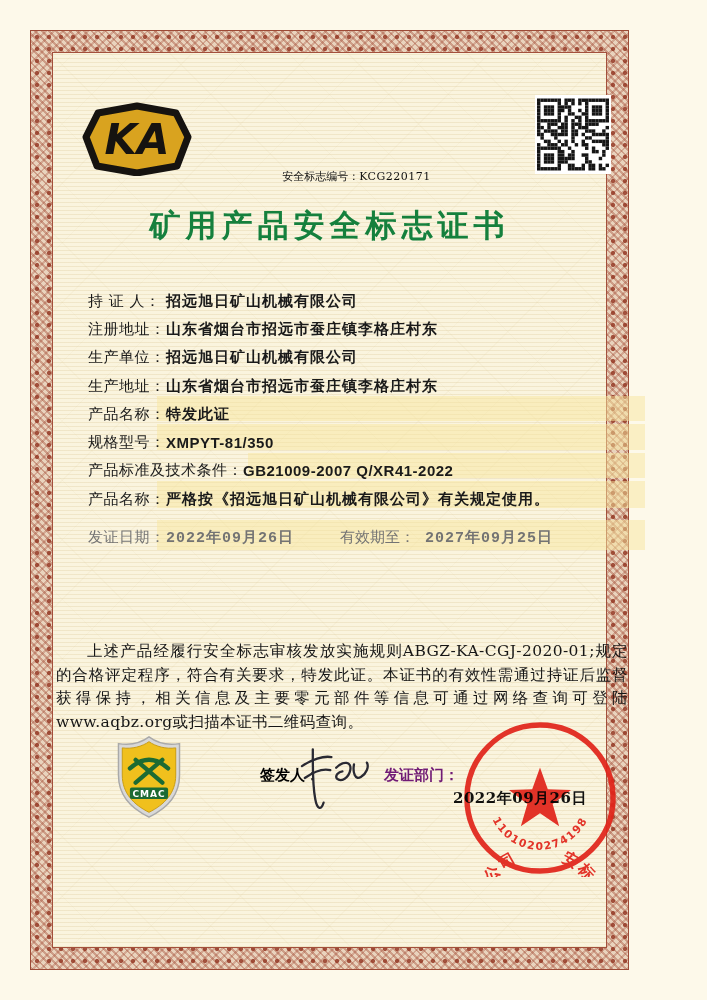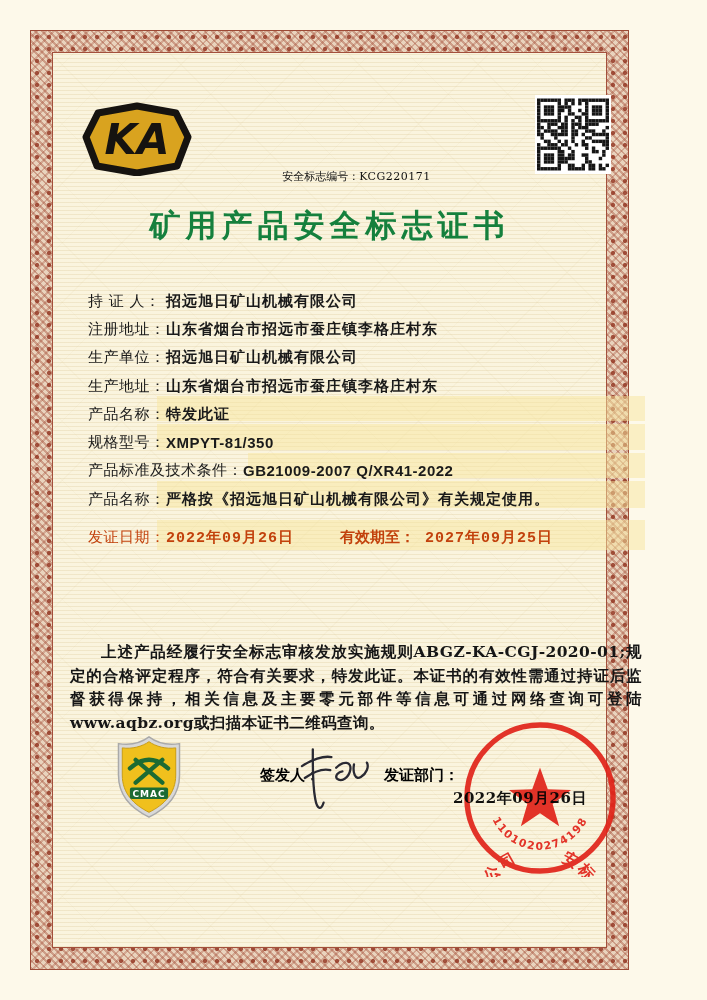--- a/index.html
+++ b/index.html
@@ -48,39 +48,39 @@
     position:absolute;top:205px;left:0;right:0;text-align:center;
     font-size:31px;font-weight:700;color:#15803d;letter-spacing:5px;
   }
 
   
   .rows{position:absolute;left:88px;top:287px;right:56px;}
   .row{display:flex;align-items:center;height:28.3px;font-size:15px;color:#1a1a1a;}
   .lbl{font-weight:400;min-width:78px;white-space:pre;letter-spacing:.5px;}
   .val{font-family:Liberation Mono, monospace;font-weight:600;letter-spacing:1px;}
   .val-latin{font-family:"Liberation Sans", sans-serif;font-weight:700;letter-spacing:.5px;}
-  .row-abs{position:absolute;left:88px;right:56px;display:flex;align-items:center;height:26px;font-size:15px;color:#c2410c;}
+  .row-abs{position:absolute;left:88px;right:56px;display:flex;align-items:center;height:26px;font-size:15px;color:#737373;}
   .row-date{top:524px;}
   .row-remark{top:559px;}
   .val-issue{min-width:166px;}
-  .lbl2{font-weight:700;min-width:85px;margin-left:8px;white-space:pre;}
+  .lbl2{font-weight:400;min-width:85px;margin-left:8px;white-space:pre;}
 
   
   .statement{
-    position:absolute;left:70px;top:640px;width:572px;
-    font-family:"DejaVu Serif", serif;font-size:15.5px;font-weight:700;
+    position:absolute;left:56px;top:640px;width:572px;
+    font-family:"DejaVu Serif", serif;font-size:15.5px;font-weight:400;
     line-height:23.5px;color:#161616;text-align:justify;text-indent:2em;
     letter-spacing:.4px;
   }
 
   
   .badge{position:absolute;left:110px;top:735px;width:78px;height:84px;}
   .signer-label{position:absolute;left:237px;top:766px;font-size:15px;font-weight:700;color:#000000;margin-left:23px;}
   .signature{position:absolute;left:293px;top:738px;width:80px;height:84px;transform:rotate(-4deg);}
-  .dept-label{position:absolute;left:384px;top:766px;font-size:15px;font-weight:700;color:#000000;}
+  .dept-label{position:absolute;left:384px;top:766px;font-size:15px;font-weight:700;color:#701a75;}
   .stamp{position:absolute;left:461px;top:719px;width:158px;height:158px;opacity:.93;}
   .stamp-date{
     position:absolute;left:453px;top:789px;font-size:15px;color:#111;
     font-family:"DejaVu Serif", serif;font-weight:600;mix-blend-mode:multiply;letter-spacing:.5px;
   }
 </style>
 </head>
 <body>
 
 <div class="page">

